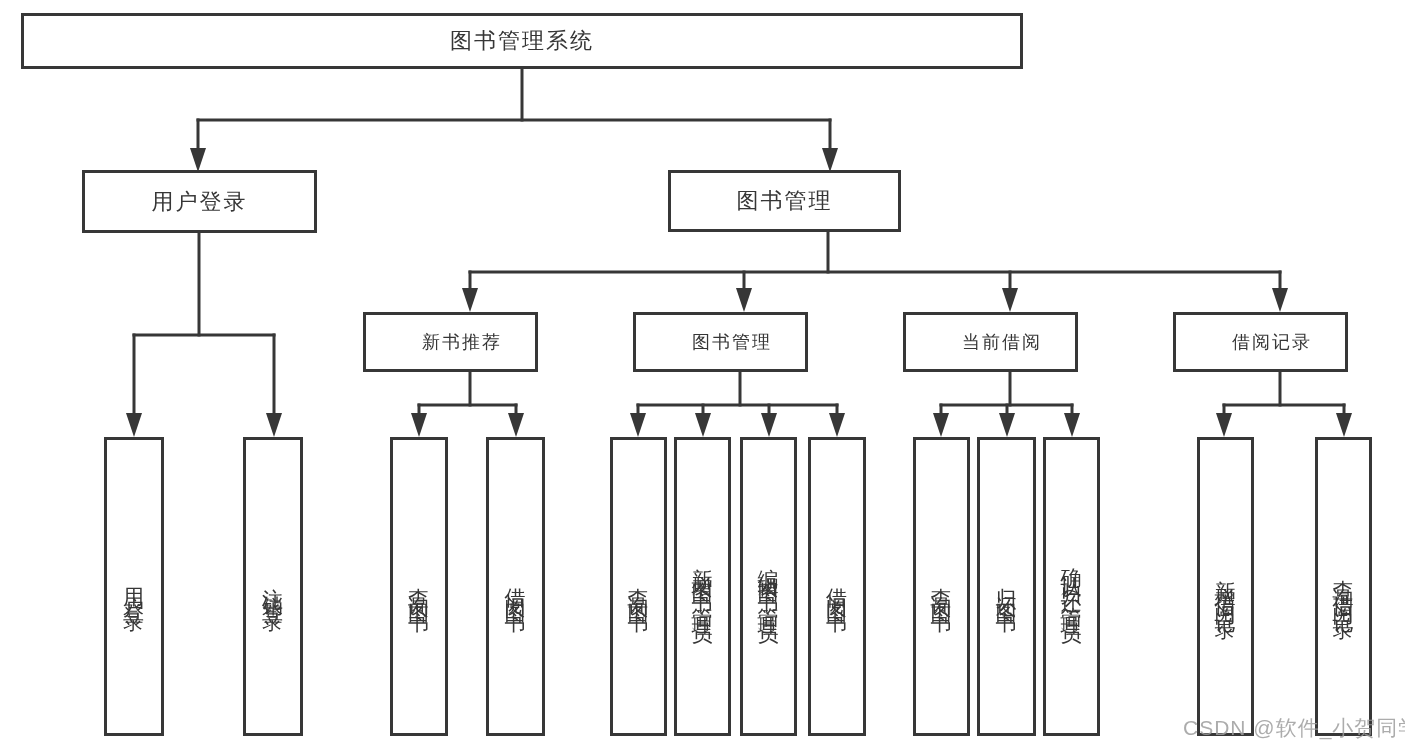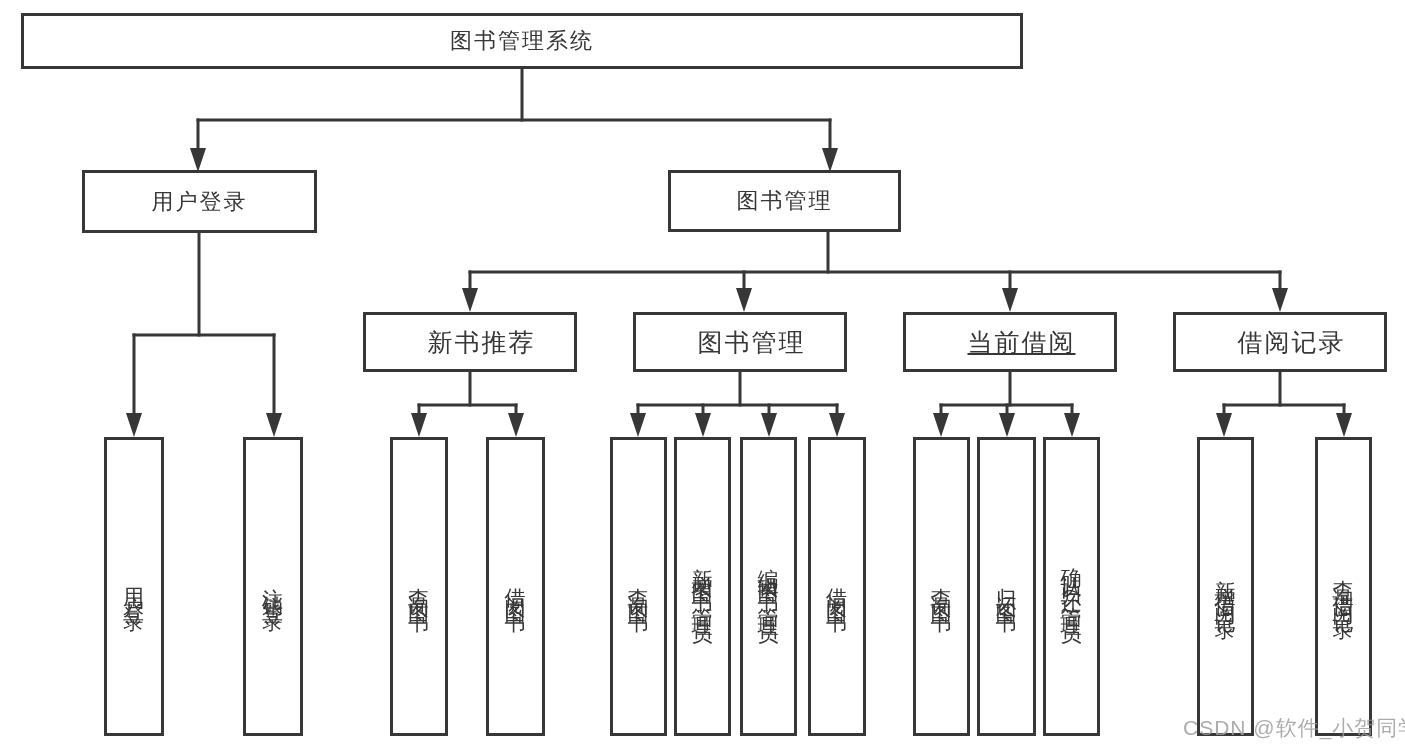--- a/index.html
+++ b/index.html
@@ -43,24 +43,24 @@
     color: #363636;
   }
   .node-h {
     font-size: 22px;
     letter-spacing: 2px;
     white-space: nowrap;
   }
   .node-root  { left: 21px;  top: 13px;  width: 1002px; height: 56px; }
   .node-l2a   { left: 82px;  top: 170px; width: 235px;  height: 63px; }
   .node-l2b   { left: 668px; top: 170px; width: 233px;  height: 62px; }
-  .node-l3    { top: 312px;  height: 60px; width: 214px; font-size: 25px; padding-left: 23px; }
+  .node-l3    { top: 312px;  height: 60px; width: 175px; font-size: 18px; padding-left: 23px; }
   .node-l3a   { left: 363px; }
   .node-l3b   { left: 633px; }
-  .node-l3c   { left: 903px; text-decoration: underline; }
+  .node-l3c   { left: 903px; }
   .node-l3d   { left: 1173px; }
   .leaf {
     top: 437px;
     height: 299px;
     padding: 8px 0;
   }
   .leaf .vtext {
     writing-mode: vertical-rl;
     text-orientation: mixed;
     font-size: 21px;

